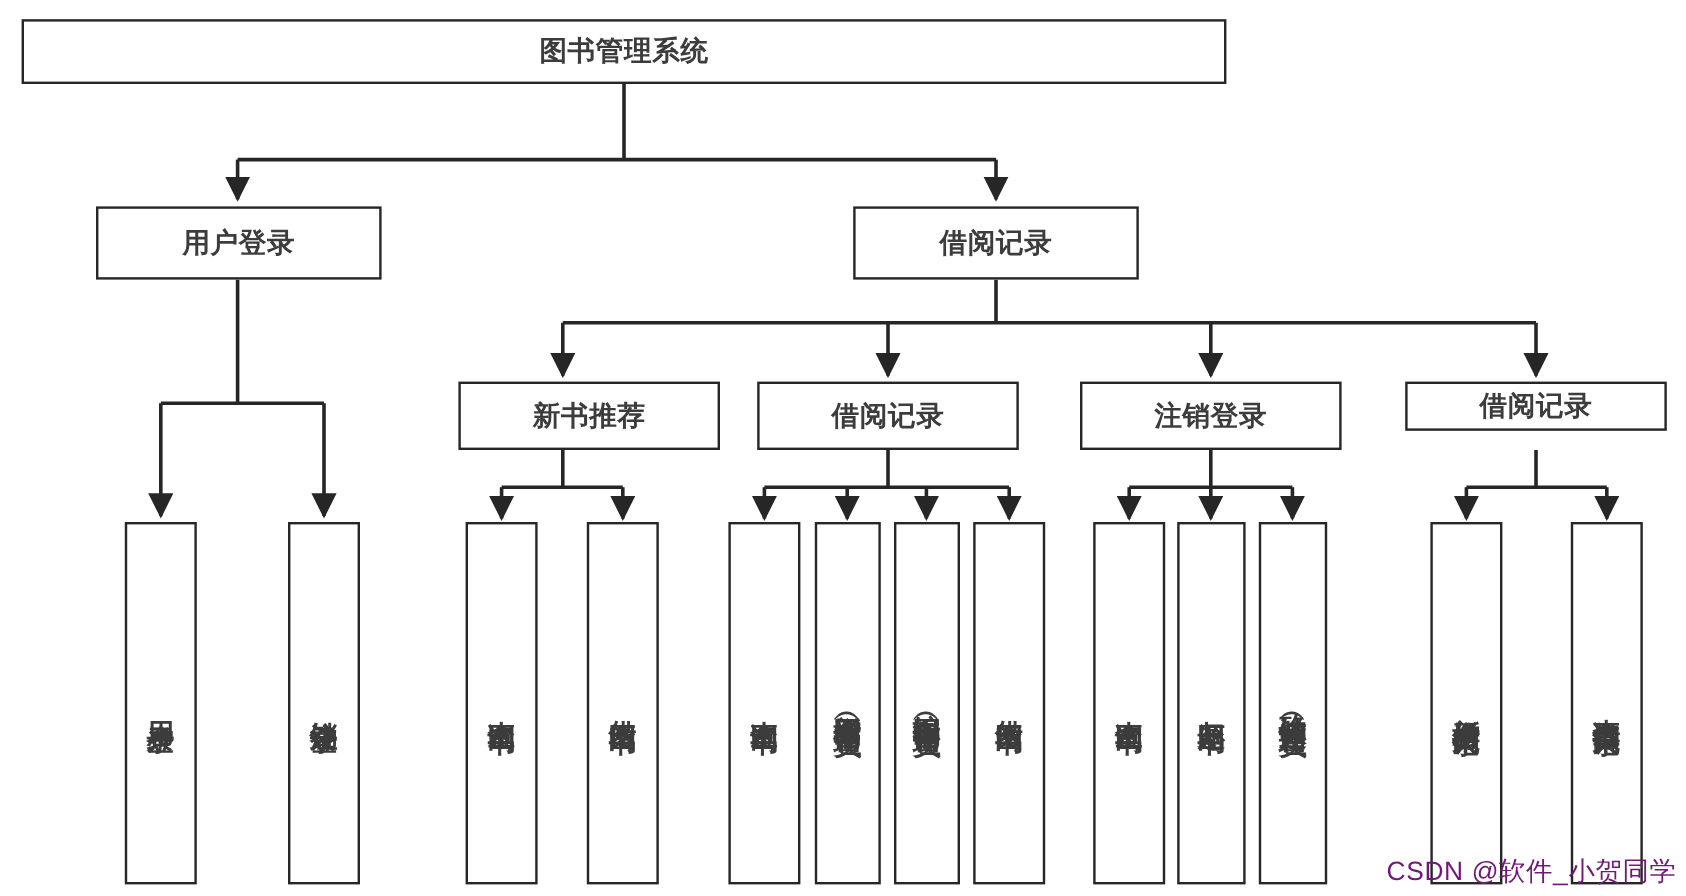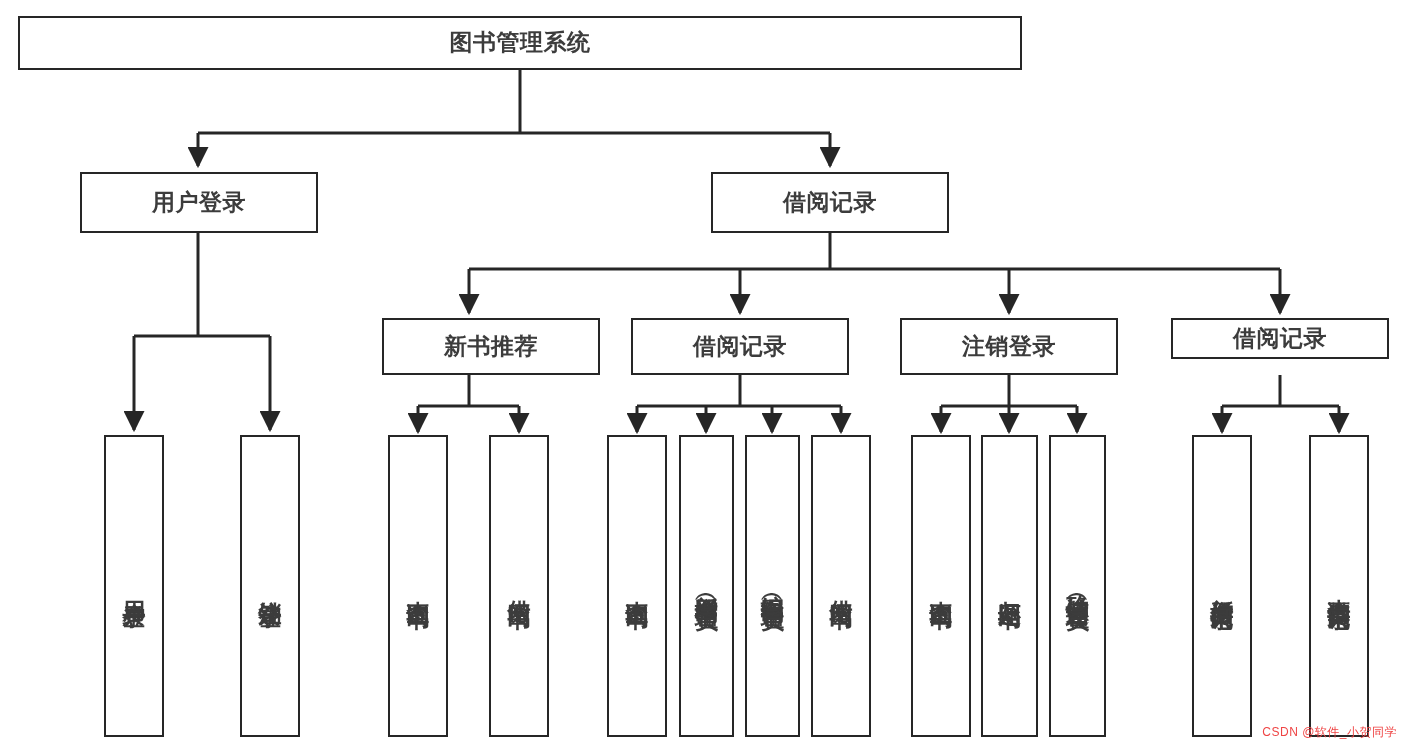--- a/index.html
+++ b/index.html
@@ -58,22 +58,22 @@
   .node-v .vlabel {
     writing-mode: vertical-rl;
     text-orientation: upright;
     display: block;
     white-space: nowrap;
   }
   #watermark {
     position: absolute;
     right: 8px;
     bottom: 6px;
-    font-size: 12px;
-    color: #ef4444;
+    font-size: 22px;
+    color: #701a75;
     letter-spacing: 0.5px;
     z-index: 5;
     white-space: nowrap;
   }
 </style>
 </head>
 <body>
 
 <div id="diagram-root">
 

